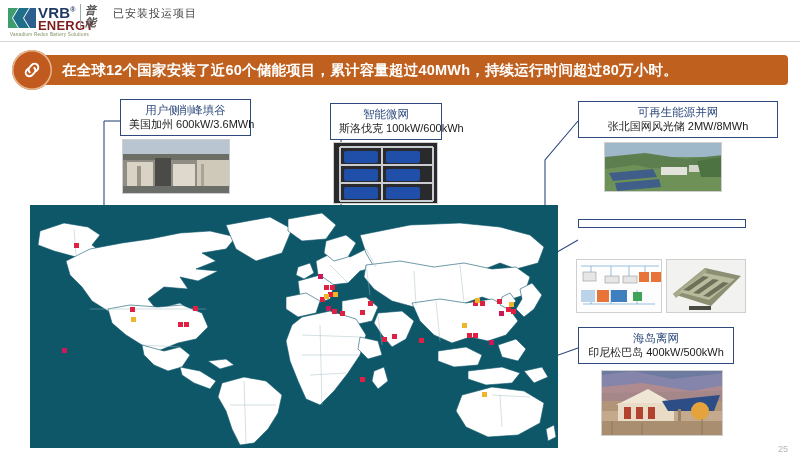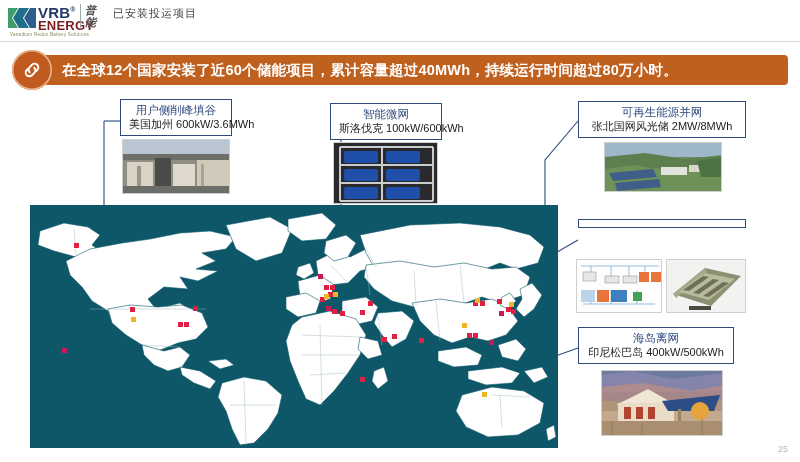--- a/index.html
+++ b/index.html
@@ -108,21 +108,21 @@
   <path d="M104,121 L104,250"></path>
   <path d="M120,121 L104,121"></path>
   <path d="M341,133 L341,205"></path>
   <path d="M341,113 L341,133"></path>
   <path d="M330,120 L341,120"></path>
   <path d="M578,121 L545,160 L545,205"></path>
   <path d="M578,240 L500,285"></path>
   <path d="M578,348 L455,392"></path>
 </svg>
 
-<div class="callout" style="left:120px; top:99px; width:112px;">
+<div class="callout" style="left:120px; top:99px; width:131px;">
   <div class="co-t1">用户侧削峰填谷</div>
   <div class="co-t2">美国加州 600kW/3.6MWh</div>
 </div>
 <div class="thumb" style="left:122px; top:139px; width:108px; height:55px;">
   <svg width="108" height="55" viewBox="0 0 108 55">
     <rect width="108" height="55" fill="#a9b3bc"></rect>
     <rect y="0" width="108" height="16" fill="#b9c6d2"></rect>
     <rect y="14" width="108" height="6" fill="#6d6f66"></rect>
     <rect x="0" y="20" width="108" height="35" fill="#8f8d84"></rect>
     <rect x="4" y="22" width="26" height="24" fill="#d8d3c4"></rect>
@@ -155,21 +155,21 @@
       <line x1="6" y1="22" x2="99" y2="22"></line>
       <line x1="6" y1="40" x2="99" y2="40"></line>
       <line x1="6" y1="58" x2="99" y2="58"></line>
       <line x1="6" y1="4" x2="6" y2="58"></line>
       <line x1="48" y1="4" x2="48" y2="58"></line>
       <line x1="99" y1="4" x2="99" y2="58"></line>
     </g>
   </svg>
 </div>
 
-<div class="callout" style="left:578px; top:101px; width:168px;">
+<div class="callout" style="left:578px; top:101px; width:200px;">
   <div class="co-t1">可再生能源并网</div>
   <div class="co-t2">张北国网风光储 2MW/8MWh</div>
 </div>
 <div class="thumb" style="left:604px; top:142px; width:118px; height:50px;">
   <svg width="118" height="50" viewBox="0 0 118 50">
     <rect width="118" height="50" fill="#6d8f5c"></rect>
     <rect width="118" height="14" fill="#9fb8c9"></rect>
     <path d="M0,14 L40,10 L80,16 L118,12 L118,24 L0,26 Z" fill="#5d7f4f"></path>
     <path d="M0,26 L30,22 L60,28 L118,22 L118,50 L0,50 Z" fill="#6e9157"></path>
     <g fill="#3f5f8a">

